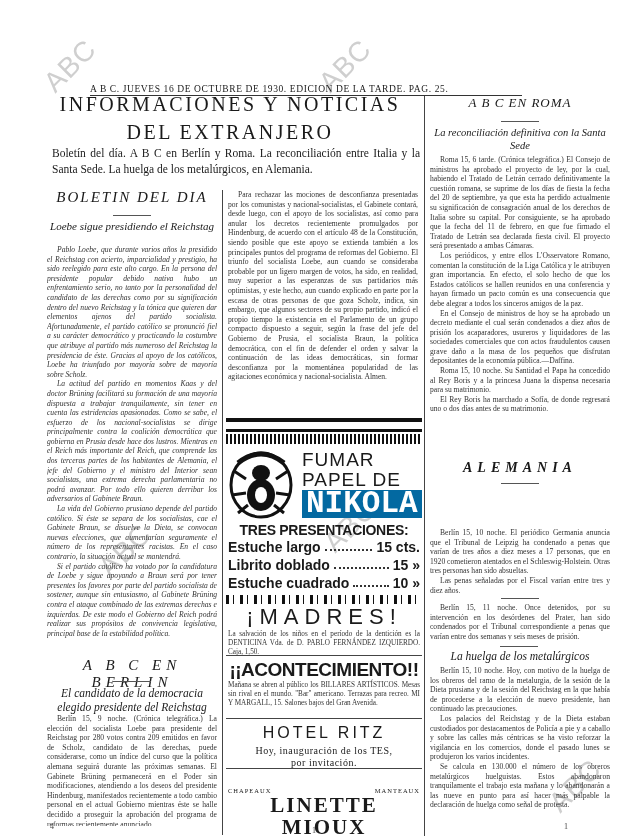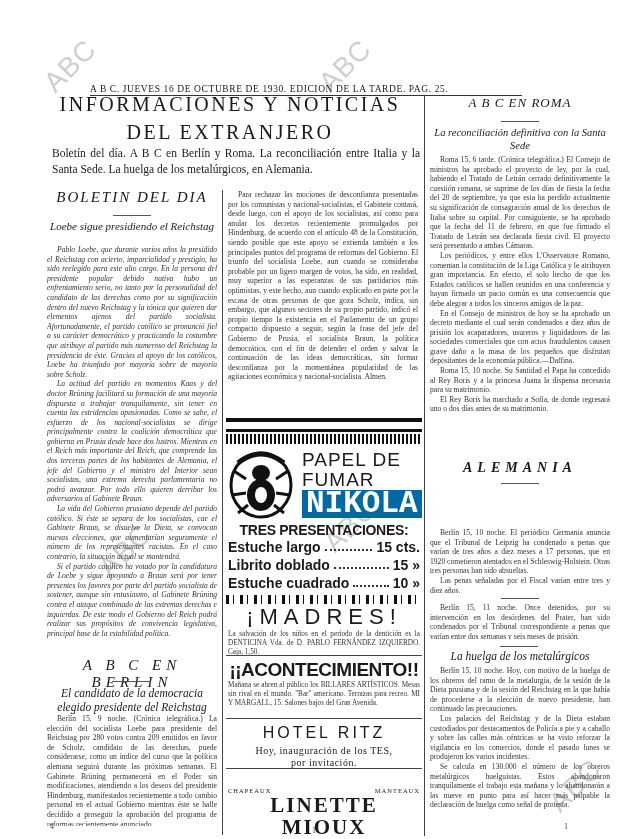--- a/index.html
+++ b/index.html
@@ -124,22 +124,22 @@
       <svg width="70" height="70" viewBox="0 0 70 70">
         <ellipse cx="35" cy="36" rx="30" ry="32" fill="none" stroke="#111" stroke-width="3"></ellipse>
         <path d="M12 14 Q35 -4 58 14" fill="none" stroke="#111" stroke-width="5"></path>
         <ellipse cx="35" cy="24" rx="9" ry="8" fill="#111"></ellipse>
         <ellipse cx="35" cy="46" rx="14" ry="16" fill="#111"></ellipse>
         <path d="M20 30 L8 22 M50 30 L62 22 M20 44 L6 46 M50 44 L64 46 M22 56 L12 64 M48 56 L58 64" stroke="#111" stroke-width="3"></path>
         <ellipse cx="35" cy="46" rx="6" ry="8" fill="#fff"></ellipse>
       </svg>
     </div>
     <div class="brand-text">
+      <div class="brand-line">FUMAR</div>
       <div class="brand-line">PAPEL DE</div>
-      <div class="brand-line">FUMAR</div>
       <div class="brand-name">NIKOLA</div>
     </div>
   </div>
   <div class="presentaciones">TRES PRESENTACIONES:</div>
   <div class="price-row">
     <span>Estuche largo</span>
       <span class="dots"></span>
       <span>15 cts.</span>
   </div>
   <div class="price-row">

